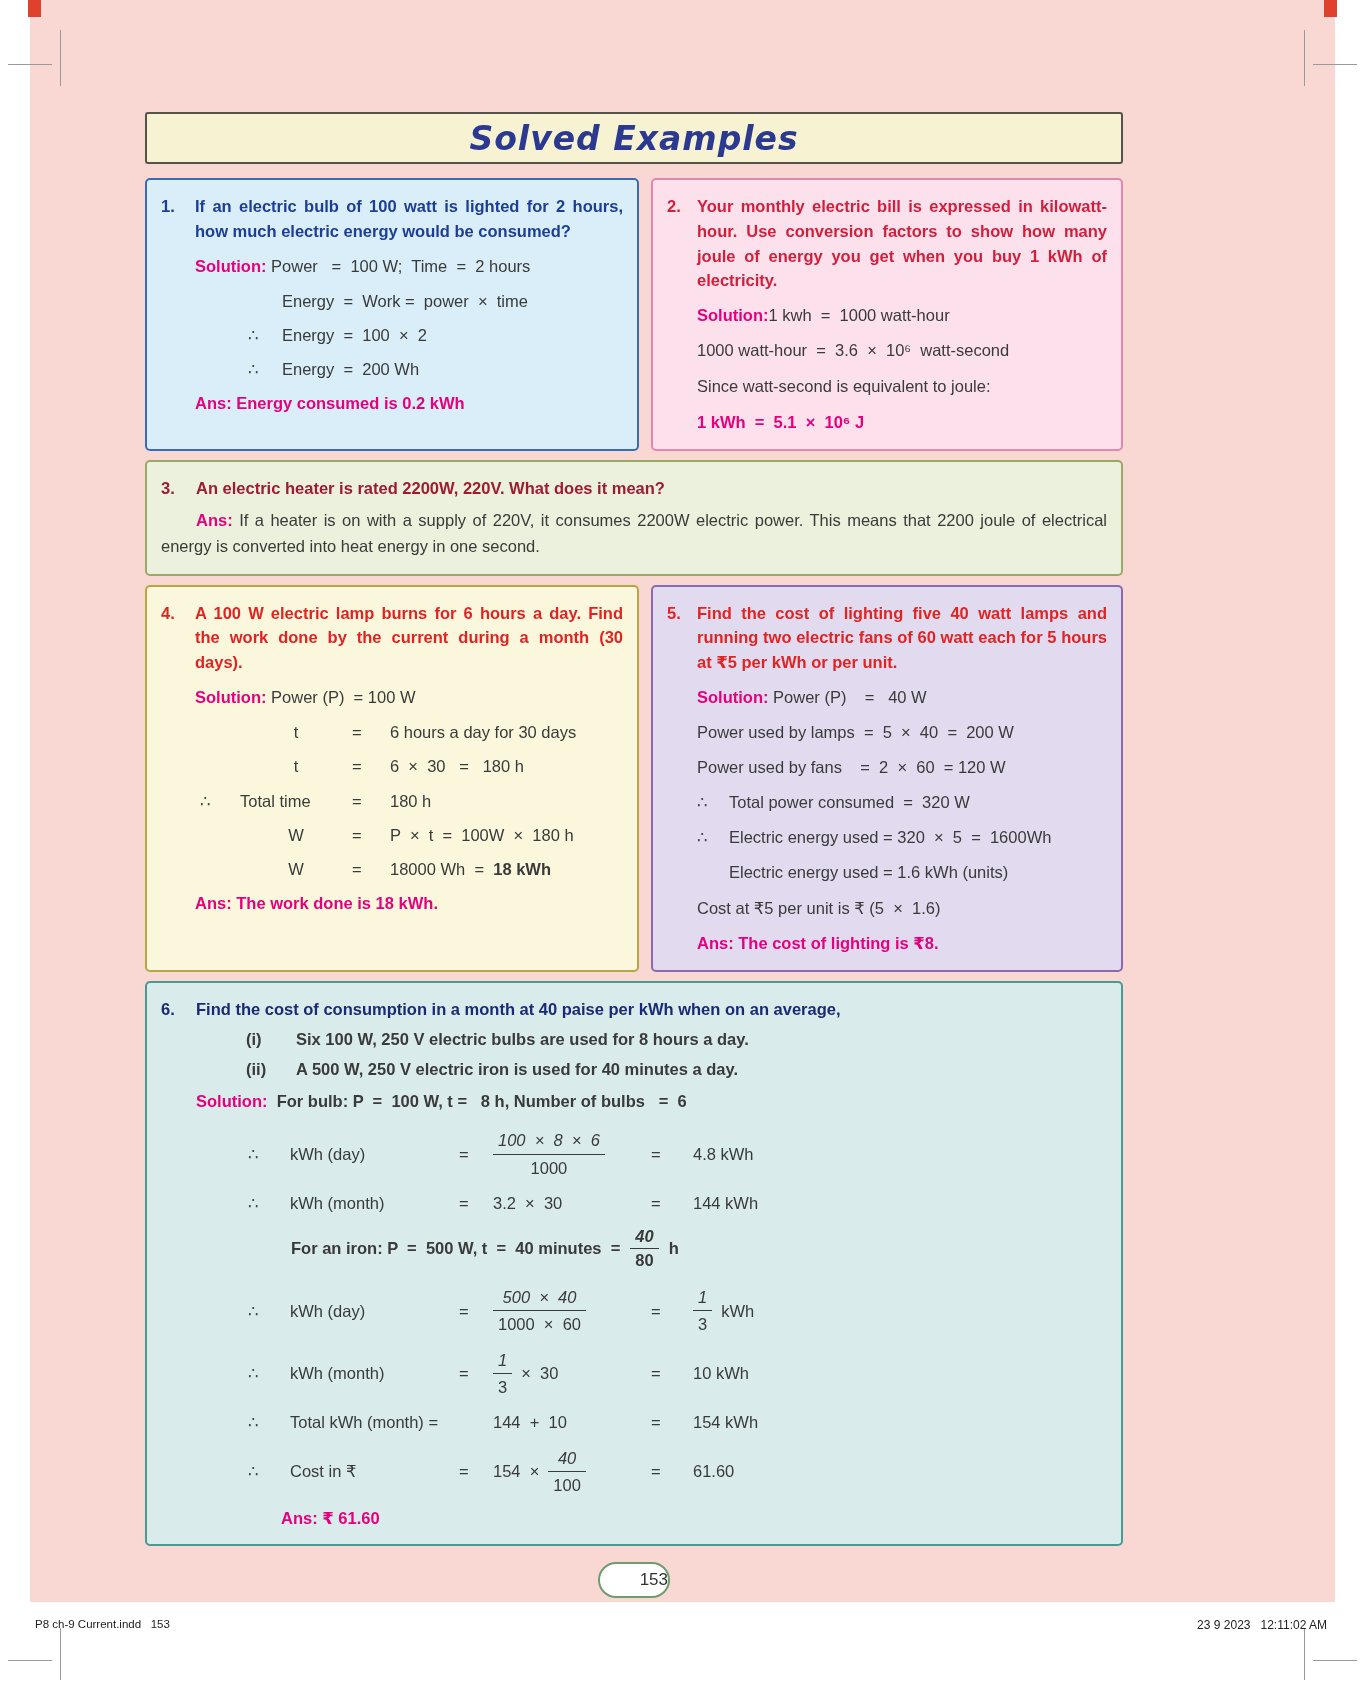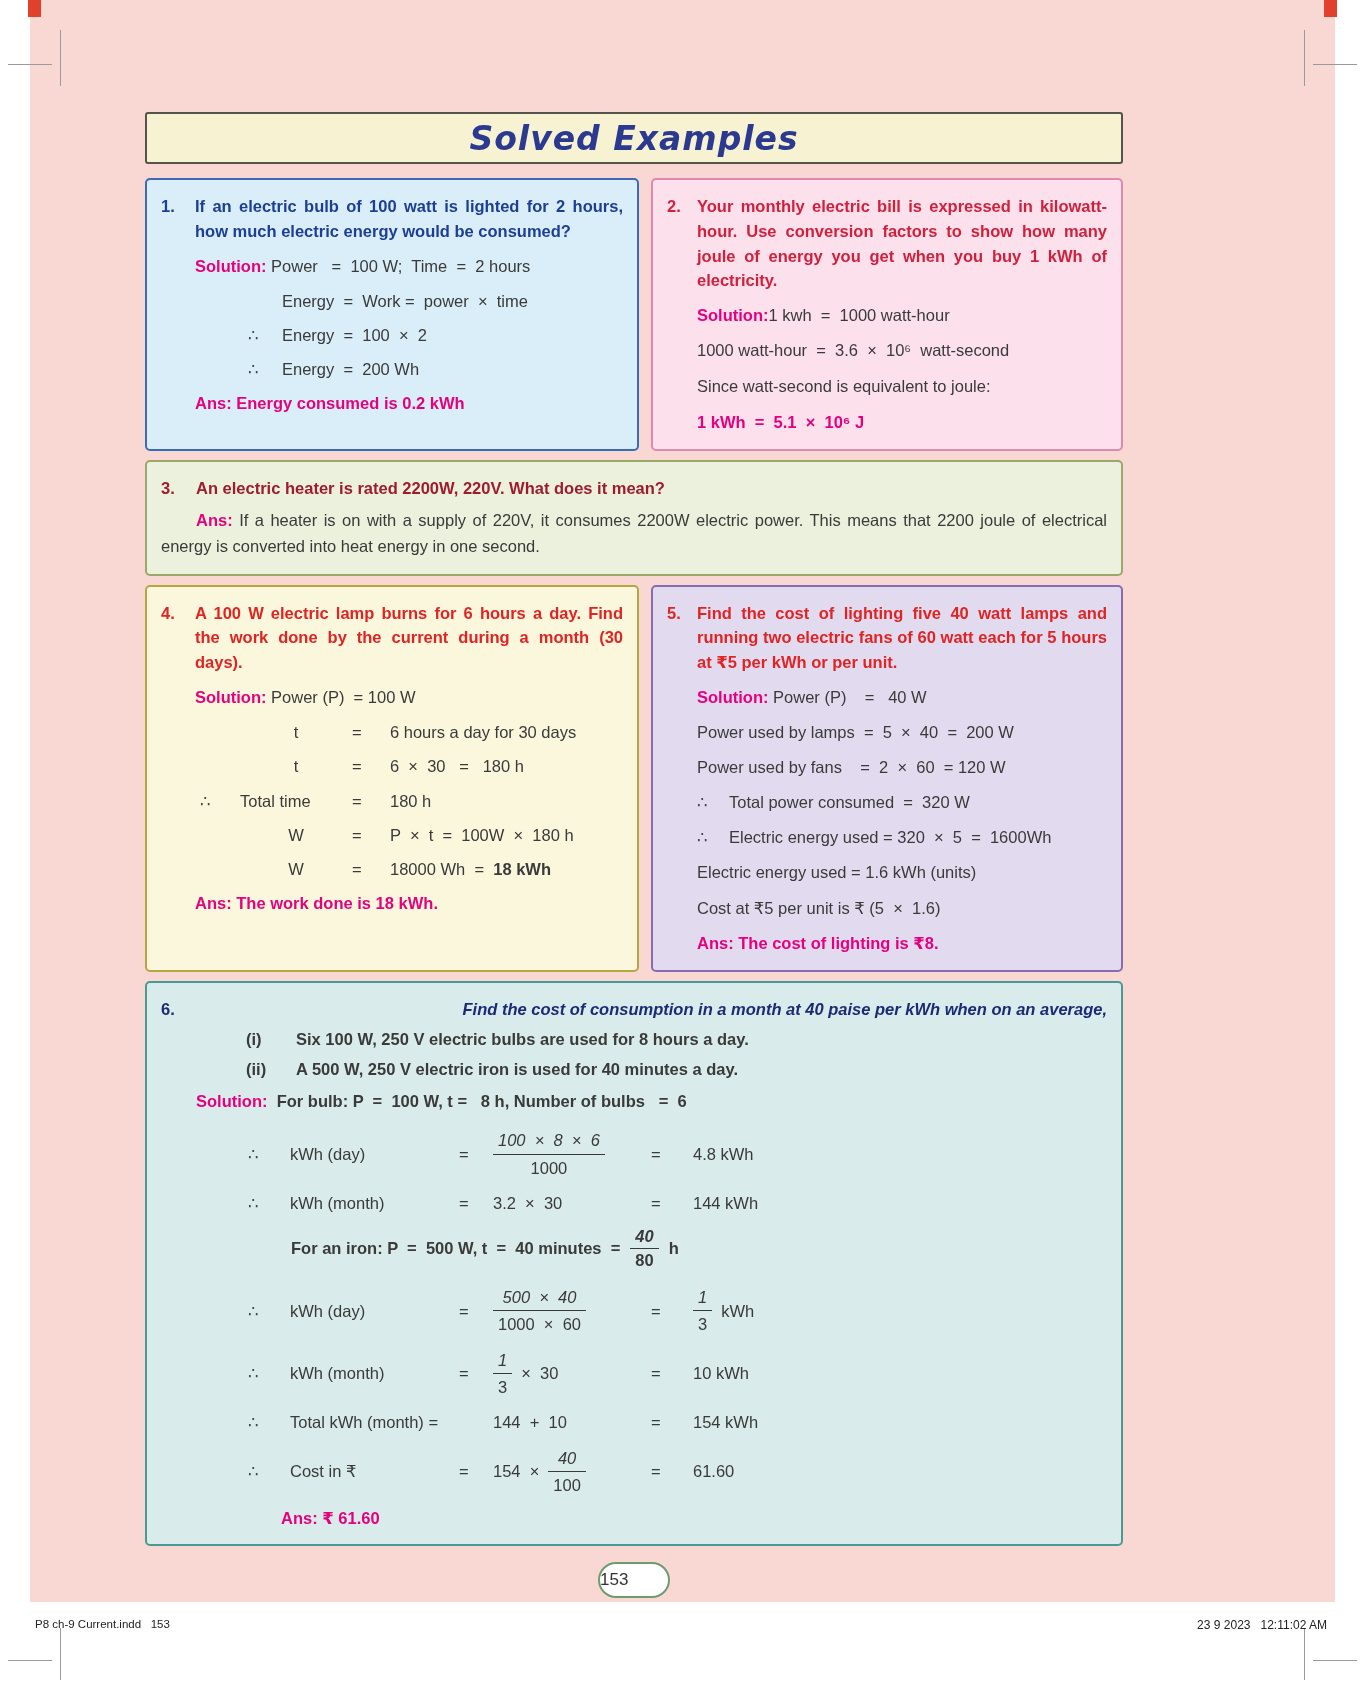--- a/index.html
+++ b/index.html
@@ -68,21 +68,21 @@
   .e3ans { line-height:1.6; text-indent:35px; margin-top:2px; text-align:justify; }
 
   
   .g4 { display:grid; grid-template-columns:40px 112px 38px auto; margin:0 0 12px 39px; line-height:1.35; }
   .g4 .sym { color:#444; }
   .ctr { text-align:center; }
 
   
   .e5row { margin:0 0 12px 30px; line-height:1.4; }
   .e5row .sym { display:inline-block; width:32px; color:#444; }
-  .e5row.ind { margin-left:30px; }
+  .e5row.ind { margin-left:62px; }
 
   
   .items-row { display:flex; margin:2px 0 11px 85px; font-weight:bold; }
   .items-row .inum { width:50px; flex:none; }
   .g6 { display:grid; grid-template-columns:42px 169px 34px 158px 42px auto;
         margin:0 0 13px 87px; align-items:center; line-height:1.35; }
   .g6 .sym { color:#444; }
   .c1{grid-column:1;} .c2{grid-column:2;} .c3{grid-column:3;}
   .c4{grid-column:4;} .c5{grid-column:5;} .c6{grid-column:6;}
   .c23{grid-column:2/4;}
@@ -93,21 +93,21 @@
   .frac .fd { display:block; padding:2px 5px 0; }
 
   .iron-line { display:flex; align-items:center; gap:10px; font-weight:bold;
                margin:4px 0 16px 130px; }
   .e6ans { margin:6px 0 2px 120px; }
 
   
   .page-oval {
     width:72px; height:36px; margin:16px auto 0; background:#ffffff;
     border:2px solid #6f9b6f; border-radius:18px;
-    display:flex; align-items:center; justify-content:flex-start; font-size:17px; color:#333;
+    display:flex; align-items:center; justify-content:flex-end; font-size:17px; color:#333;
   }
 
   .footer-left  { position:absolute; left:35px;  top:1618px; font-size:11.5px; color:#222; white-space:pre-wrap; }
   .footer-right { position:absolute; right:38px; top:1618px; font-size:12px; color:#222; white-space:pre-wrap; }
 </style>
 </head>
 <body>
 
 <div class="pink-area"></div>
 
@@ -244,21 +244,21 @@
       <div class="e5row pre">Cost at ₹5 per unit is ₹ (5  ×  1.6)</div>
       <div class="ansrow ml30 magenta">
         <span>Ans:</span><span class="pre"> The cost of lighting is ₹8.</span>
       </div>
     </div>
   </div>
 
   <div class="box box-6">
     <div class="qrow c-ex6 n35" style="margin-bottom:9px;">
       <span class="qnum">6.</span>
-      <span class="qtext" style="text-align:right;font-style:italic;">Find the cost of consumption in a month at 40 paise per kWh when on an average,</span>
+      <span class="qtext" style="text-align:left;">Find the cost of consumption in a month at 40 paise per kWh when on an average,</span>
     </div>
     <div class="items-row">
       <span class="inum">(i)</span>
       <span>Six 100 W, 250 V electric bulbs are used for 8 hours a day.</span>
     </div>
     <div class="items-row">
       <span class="inum">(ii)</span>
       <span>A 500 W, 250 V electric iron is used for 40 minutes a day.</span>
     </div>
     <div class="sol-line ml35" style="margin-bottom:16px;">

